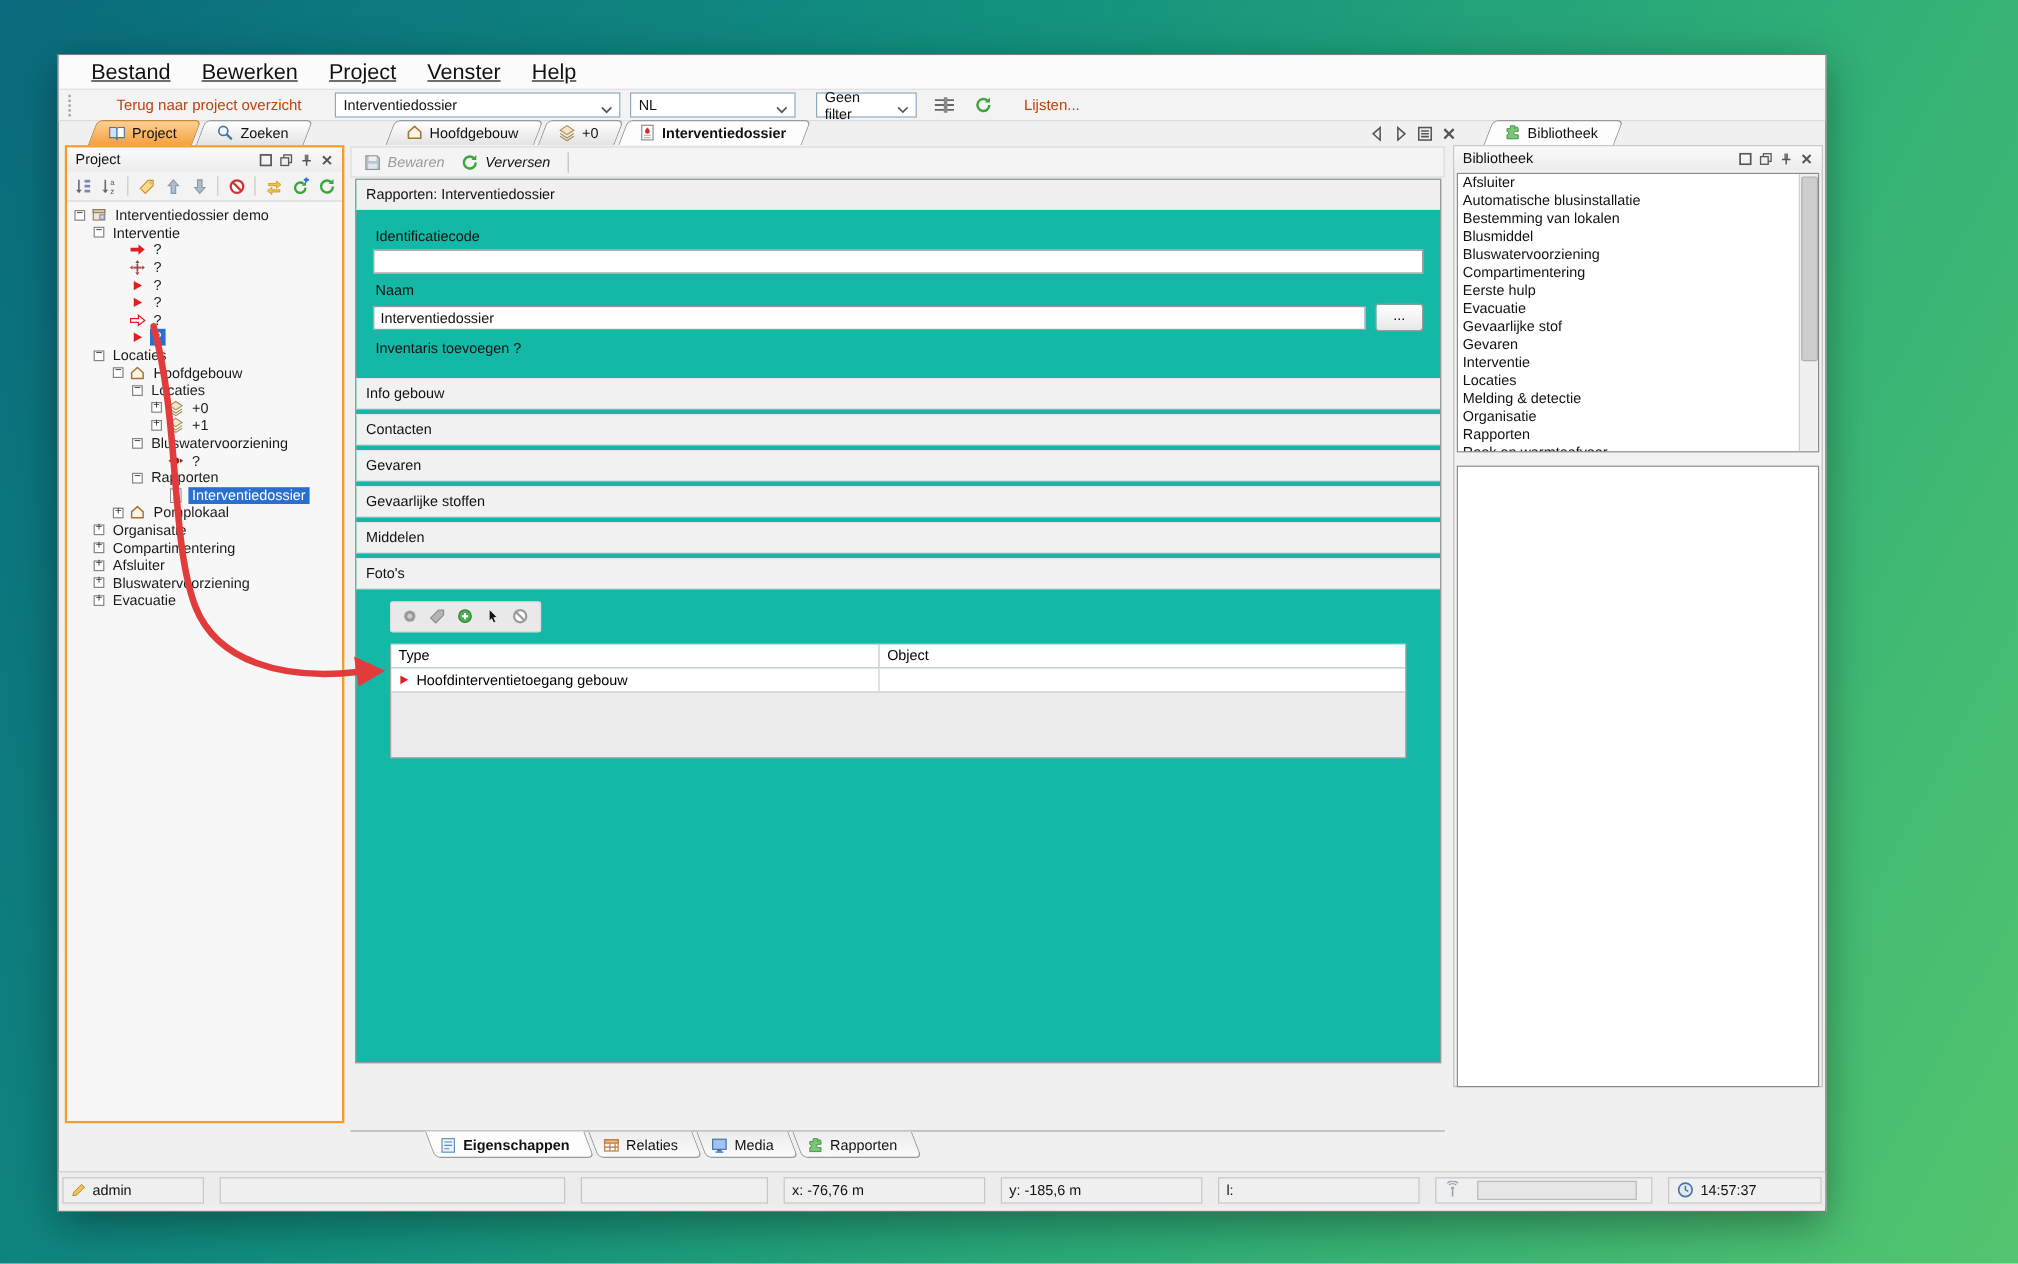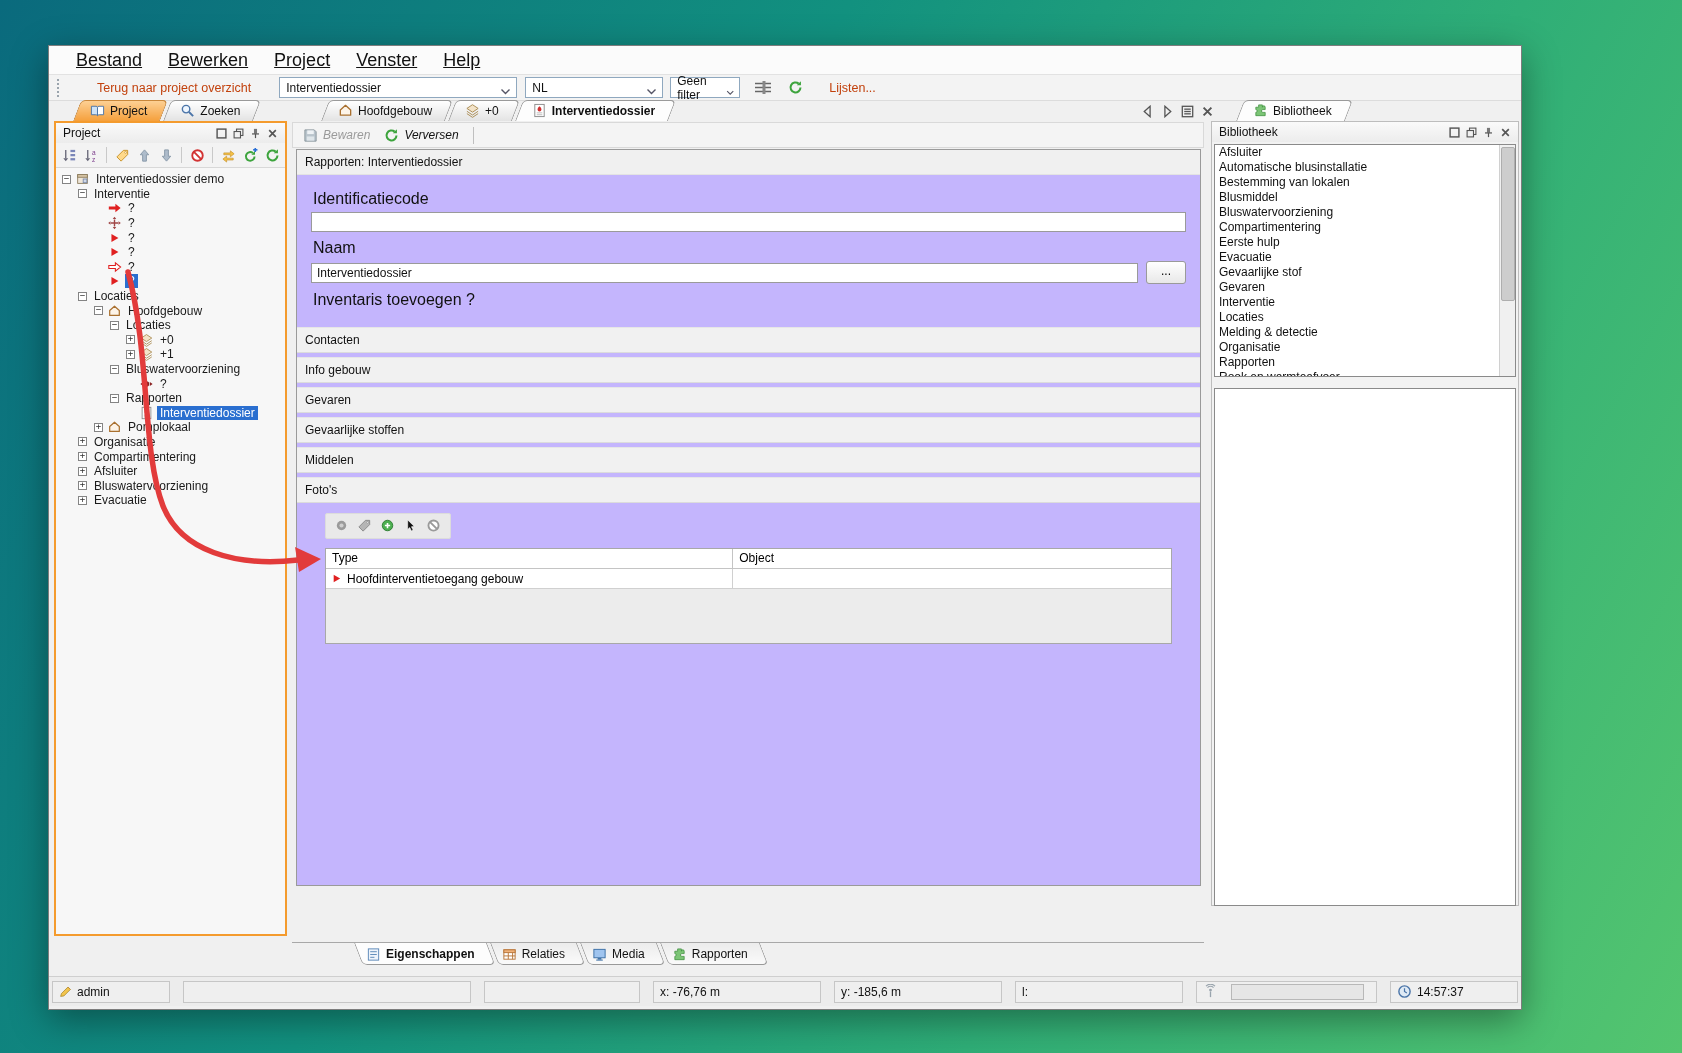--- a/index.html
+++ b/index.html
@@ -51,24 +51,24 @@
   .toggle::before{content:attr(data-g);position:absolute;left:0;top:-1px;width:7px;height:7px;font:9px/7px "DejaVu Sans Mono",monospace;text-align:center;color:#333;}
   .tspace{width:13px;flex:none;}
   .tree-row .ticon{margin-right:3px;width:15px;height:14px;}
   .tlabel{padding:0 3px;}
   .tlabel.selected{background:#2a6fd0;color:#fff;}
   
   #center-toolbar{position:absolute;left:243px;top:76px;width:912px;height:26px;background:#f4f4f4;border:1px solid #d9d9d9;box-sizing:border-box;display:flex;align-items:center;padding-left:10px;gap:14px;}
   .ct-btn{display:inline-flex;align-items:center;gap:5px;font-size:12px;color:#111;cursor:pointer;font-style:italic;}
   .ct-btn.disabled{color:#9a9a9a;}
   .ct-divider{width:1px;height:17px;background:#bfbfbf;}
-  #form-panel{position:absolute;left:247px;top:103px;width:905px;height:737px;background:#c4b5fd;border:1px solid #9a9a9a;box-sizing:border-box;}
+  #form-panel{position:absolute;left:247px;top:103px;width:905px;height:737px;background:#14b8a6;border:1px solid #9a9a9a;box-sizing:border-box;}
   .group-header{height:24px;line-height:24px;background:#f0f0f0;border-bottom:1px solid #e3e3e3;font-size:12px;color:#111;padding-left:8px;}
   .form-fields{padding:8px 14px 4px 14px;}
-  .f-label{font-size:16px;color:#111;margin:7px 0 4px 2px;}
+  .f-label{font-size:12px;color:#111;margin:7px 0 4px 2px;}
   .f-input{display:block;width:100%;height:20px;box-sizing:border-box;border:1px solid #9a9a9a;font:12px "Liberation Sans",sans-serif;padding:0 5px;color:#111;background:#fff;}
   .f-row{display:flex;gap:8px;align-items:center;}
   .f-row .f-input{flex:1;}
   .dots-btn{width:38px;height:21px;border:1px solid #9a9a9a;border-radius:3px;background:linear-gradient(#fff,#e8e8e8);font-size:12px;line-height:18px;text-align:center;cursor:pointer;}
   .f-select{display:flex;align-items:center;justify-content:space-between;height:21px;border:1px solid #9a9a9a;box-sizing:border-box;padding:0 6px;font-size:12px;background:#fff;cursor:pointer;}
   .f-select .chev{width:11px;height:7px;}
   #sections{margin-top:10px;}
   .section-bar{height:24px;line-height:24px;background:#f1f1f1;border-top:1px solid #e6e6e6;border-bottom:1px solid #dcdcdc;margin-bottom:4px;font-size:12px;color:#111;padding-left:8px;cursor:pointer;}
   #photos-content{padding:6px 28px;}
   .ph-toolbar{display:inline-flex;align-items:center;gap:7px;background:#e9e9e9;border:1px solid #dcdcdc;border-radius:2px;padding:4px 8px;margin-bottom:9px;}
@@ -126,21 +126,21 @@
       <span class="chev"><svg viewBox="0 0 11 7">
             <path d="M1.5 1.5l4 4 4-4" fill="none" stroke="#556" stroke-width="1.4"></path>
           </svg></span>
     </div>
     <div class="combo" style="width:138px;margin-left:8px">
       <span>NL</span>
       <span class="chev"><svg viewBox="0 0 11 7">
             <path d="M1.5 1.5l4 4 4-4" fill="none" stroke="#556" stroke-width="1.4"></path>
           </svg></span>
     </div>
-    <div class="combo" style="width:70px;margin-left:7px">
+    <div class="combo" style="width:84px;margin-left:17px">
       <span>Geen filter</span>
       <span class="chev"><svg viewBox="0 0 11 7">
             <path d="M1.5 1.5l4 4 4-4" fill="none" stroke="#556" stroke-width="1.4"></path>
           </svg></span>
     </div>
     <span class="i14" style="width:20px;margin-left:14px">
         <svg viewBox="0 0 20 14">
           <line x1="1" y1="3" x2="17" y2="3" stroke="#666" stroke-width="1.5"></line>
           <line x1="1" y1="7" x2="17" y2="7" stroke="#666" stroke-width="1.5"></line>
           <line x1="1" y1="11" x2="17" y2="11" stroke="#666" stroke-width="1.5"></line>
@@ -563,22 +563,22 @@
       <div class="f-label">Identificatiecode</div>
       <input class="f-input" value="" style="">
       <div class="f-label">Naam</div>
       <div class="f-row">
         <input class="f-input" value="Interventiedossier" style="">
         <span class="dots-btn">...</span>
       </div>
       <div class="f-label">Inventaris toevoegen ?</div>
     </div>
     <div id="sections">
+        <div class="section-bar">Info gebouw</div>
         <div class="section-bar">Contacten</div>
-        <div class="section-bar">Info gebouw</div>
         <div class="section-bar">Gevaren</div>
         <div class="section-bar">Gevaarlijke stoffen</div>
         <div class="section-bar">Middelen</div>
       </div>
     <div class="section-bar">Foto's</div>
     <div id="photos-content">
       <div class="ph-toolbar" id="photos-toolbar">
           <span class="ph-tbtn"><span class="i14"><svg viewBox="0 0 16 16">
                 <circle cx="8" cy="8" r="5" fill="#9a9a9a"></circle>
                 <circle cx="8" cy="8" r="2.2" fill="#cfcfcf"></circle>

